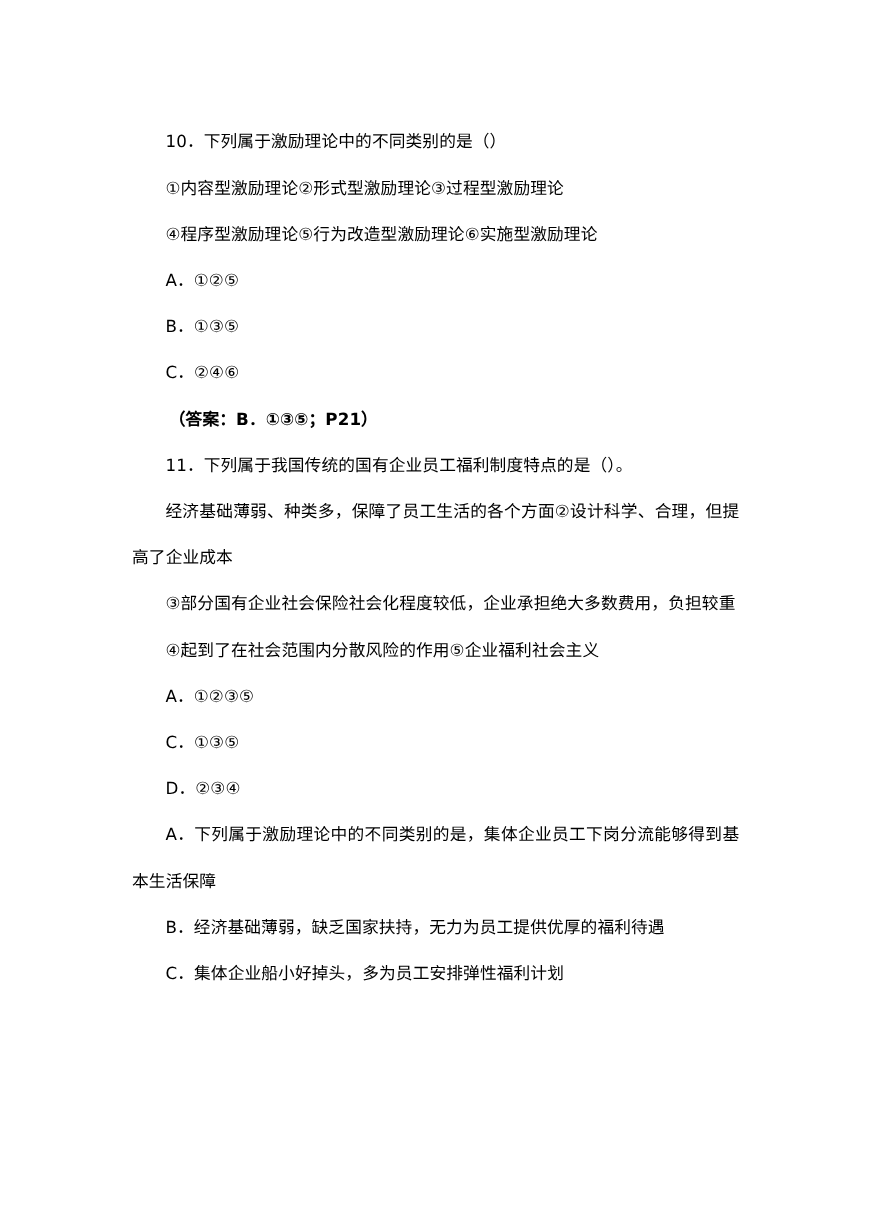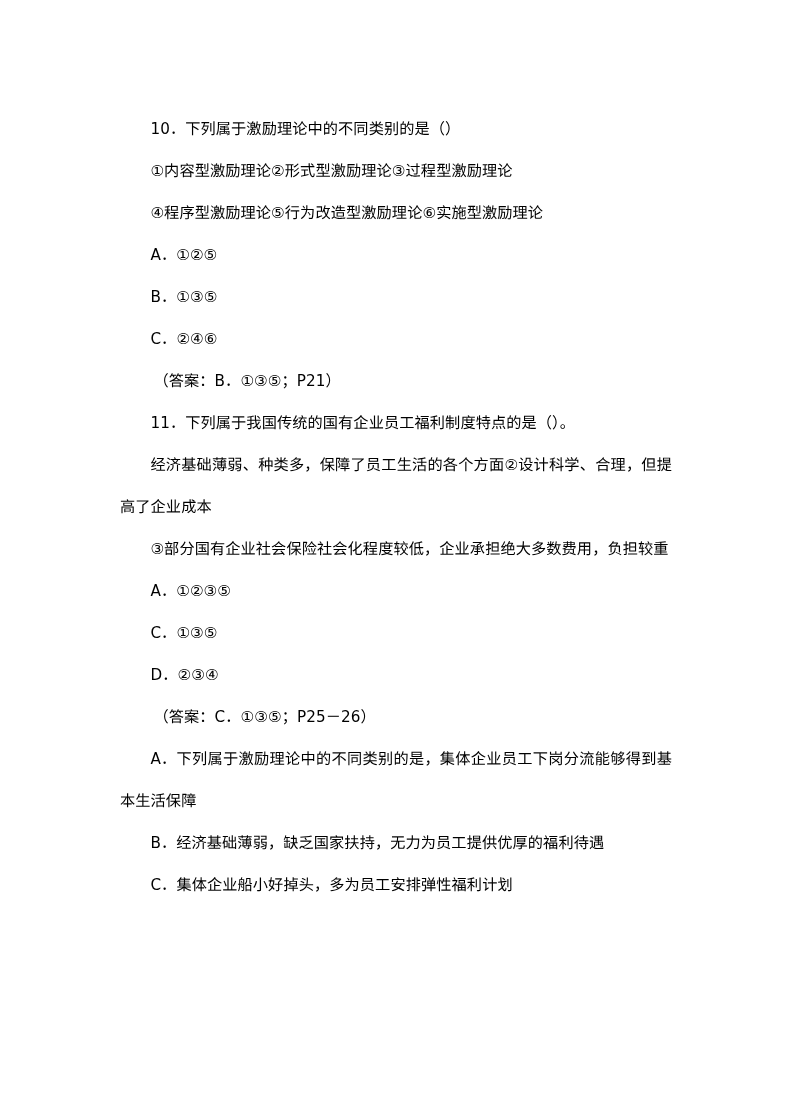--- a/index.html
+++ b/index.html
@@ -41,42 +41,43 @@
   
   p.indent {
     text-indent: 2em;
   }
   
   p.option {
     text-indent: 2em;
   }
   p.answer {
     text-indent: 2.2em;
+    font-weight: bold;
   }
 </style>
 </head>
 <body>
 
 <div class="page">
   <div class="content">
 
     <p class="para indent">10．下列属于激励理论中的不同类别的是（）</p>
     <p class="para indent">①内容型激励理论②形式型激励理论③过程型激励理论</p>
     <p class="para indent">④程序型激励理论⑤行为改造型激励理论⑥实施型激励理论</p>
     <p class="para option">A．①②⑤</p>
     <p class="para option">B．①③⑤</p>
     <p class="para option">C．②④⑥</p>
     <p class="para answer">（答案：B．①③⑤；P21）</p>
 
     <p class="para indent">11．下列属于我国传统的国有企业员工福利制度特点的是（）。</p>
     <p class="para indent">经济基础薄弱、种类多，保障了员工生活的各个方面②设计科学、合理，但提高了企业成本</p>
     <p class="para indent">③部分国有企业社会保险社会化程度较低，企业承担绝大多数费用，负担较重</p>
+    <p class="para indent">④起到了在社会范围内分散风险的作用⑤企业福利社会主义</p>
     <p class="para option">A．①②③⑤</p>
     <p class="para option">C．①③⑤</p>
     <p class="para option">D．②③④</p>
-    <p class="para answer">（答案：C．①③⑤；P25－26）</p>
 
     <p class="para option">A．下列属于激励理论中的不同类别的是，集体企业员工下岗分流能够得到基本生活保障</p>
     <p class="para option">B．经济基础薄弱，缺乏国家扶持，无力为员工提供优厚的福利待遇</p>
     <p class="para option">C．集体企业船小好掉头，多为员工安排弹性福利计划</p>
 
   </div>
 </div>
 
 </body></html>

